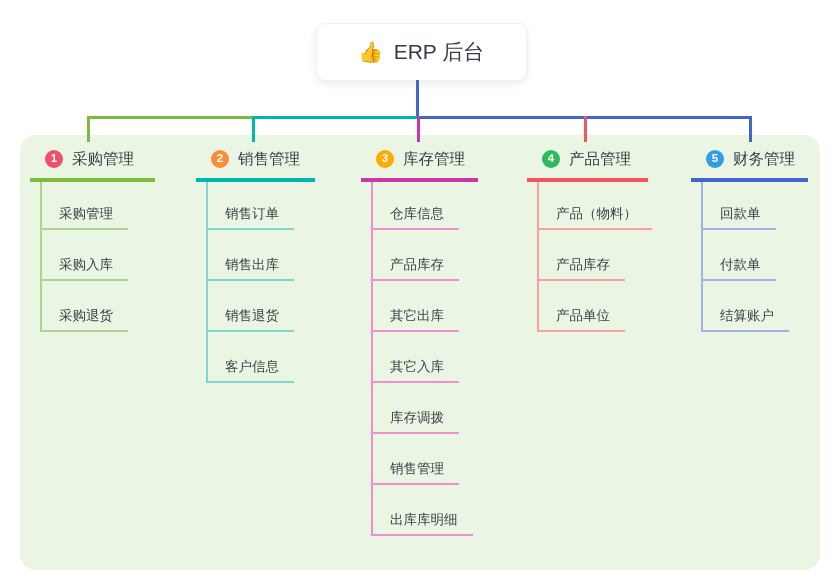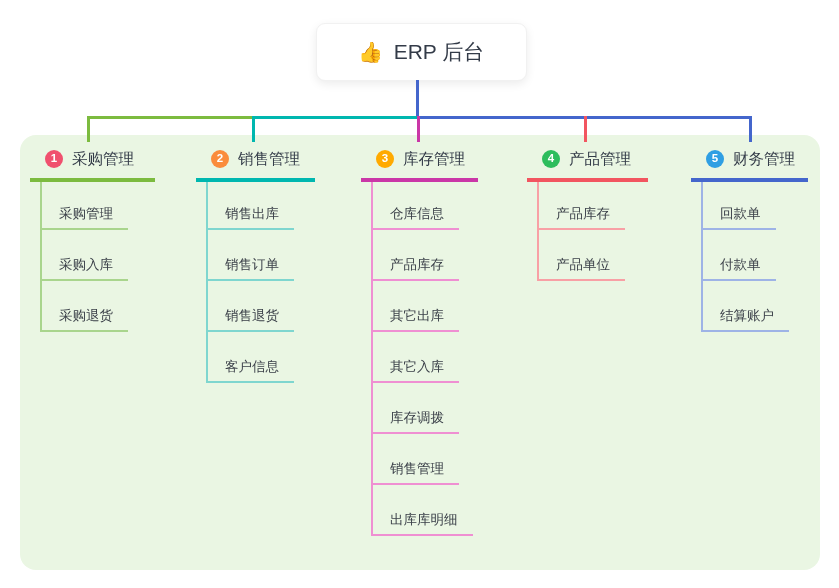--- a/index.html
+++ b/index.html
@@ -78,22 +78,22 @@
         <div class="kid">采购入库</div>
         <div class="kid">采购退货</div>
       </div>
     </div>
     <div class="branch" style="left: 196px; width: 119px; --line: #00b7af; --lite: #7fd6cf;">
       <div class="bhead">
         <div class="badge" style="background: rgb(250, 140, 60);">2</div>
         <div class="btitle">销售管理</div>
       </div>
       <div class="kids">
+        <div class="kid">销售订单</div>
         <div class="kid">销售出库</div>
-        <div class="kid">销售订单</div>
         <div class="kid">销售退货</div>
         <div class="kid">客户信息</div>
       </div>
     </div>
     <div class="branch" style="left: 361px; width: 117px; --line: #ca37a7; --lite: #ef8fd2;">
       <div class="bhead">
         <div class="badge" style="background: rgb(255, 170, 0);">3</div>
         <div class="btitle">库存管理</div>
       </div>
       <div class="kids">
@@ -105,20 +105,21 @@
         <div class="kid">销售管理</div>
         <div class="kid">出库库明细</div>
       </div>
     </div>
     <div class="branch" style="left: 527px; width: 121px; --line: #f25560; --lite: #f8a0a5;">
       <div class="bhead">
         <div class="badge" style="background: rgb(45, 189, 93);">4</div>
         <div class="btitle">产品管理</div>
       </div>
       <div class="kids">
+        <div class="kid">产品（物料）</div>
         <div class="kid">产品库存</div>
         <div class="kid">产品单位</div>
       </div>
     </div>
     <div class="branch" style="left: 691px; width: 117px; --line: #4466cc; --lite: #9eb3e6;">
       <div class="bhead">
         <div class="badge" style="background: rgb(47, 159, 227);">5</div>
         <div class="btitle">财务管理</div>
       </div>
       <div class="kids">

